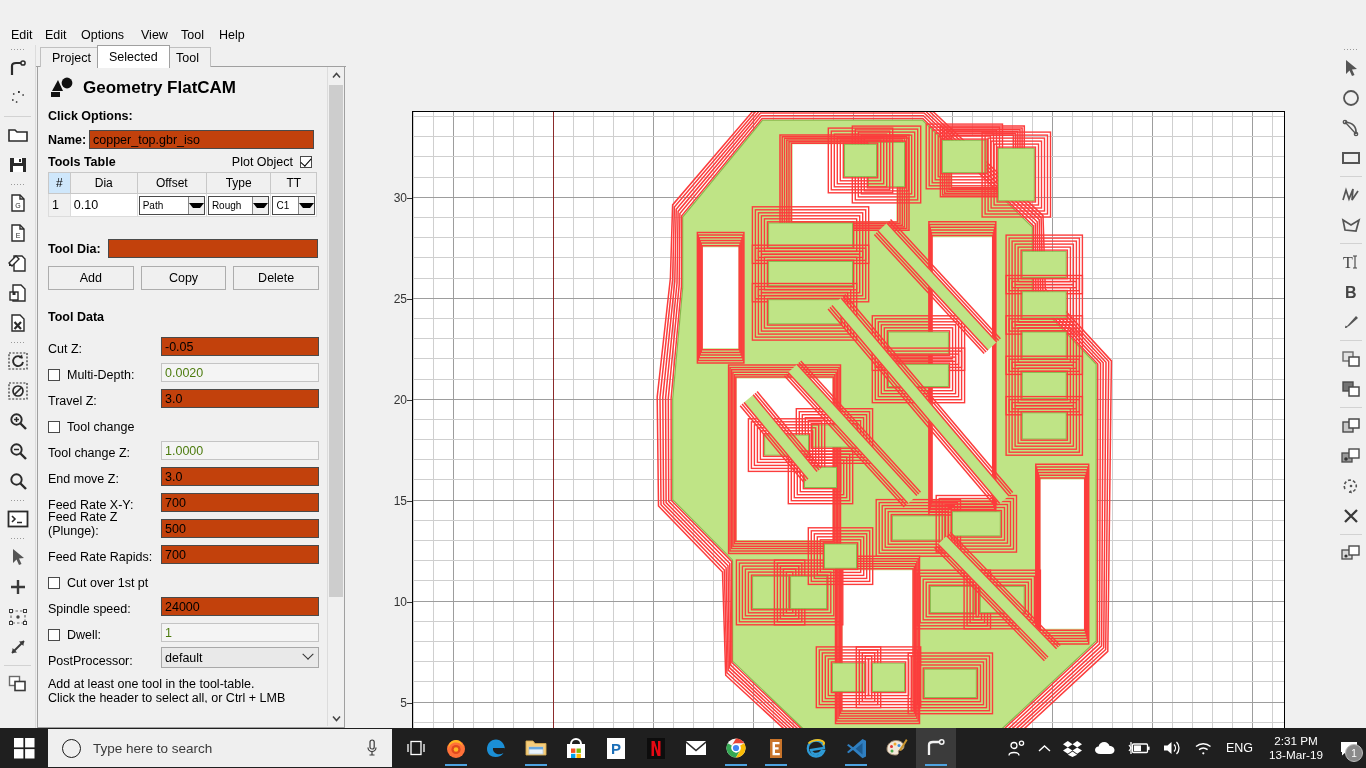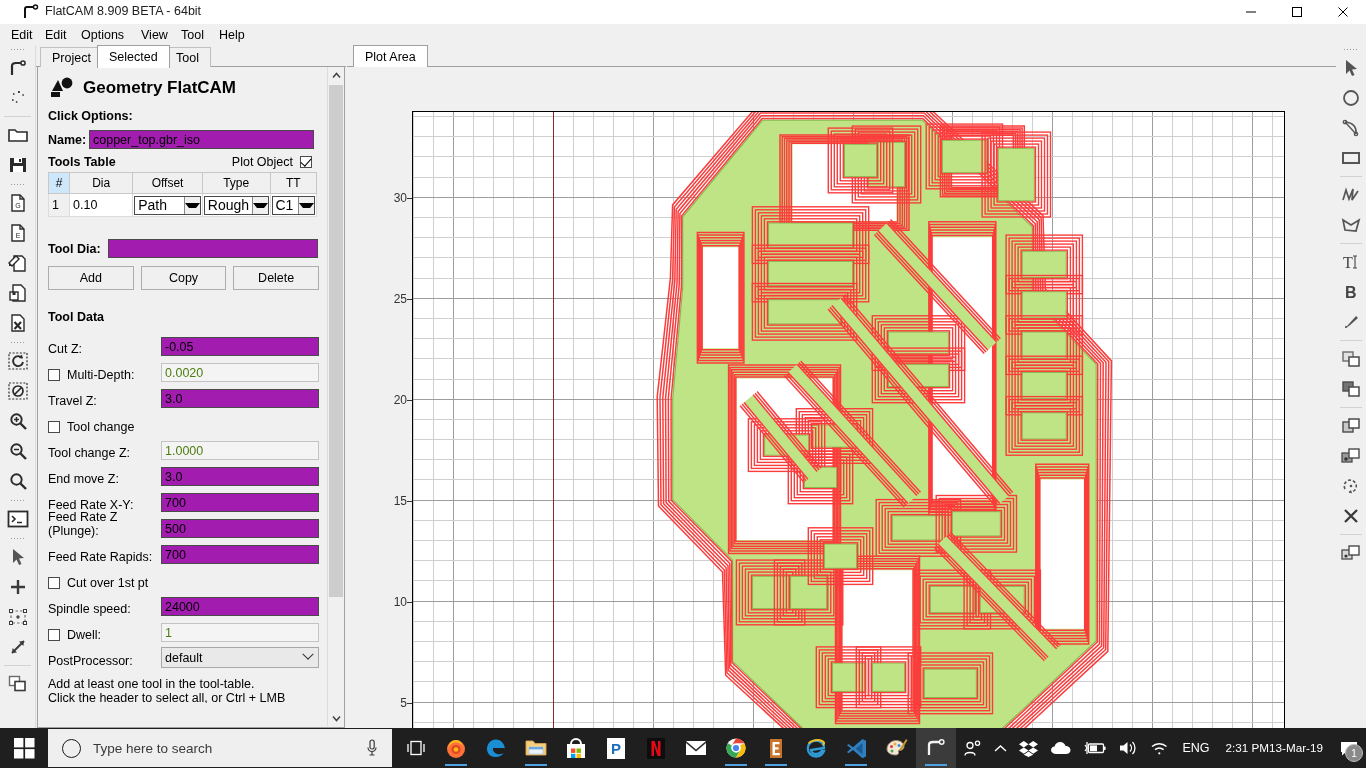--- a/index.html
+++ b/index.html
@@ -54,39 +54,39 @@
     box-sizing:border-box;}
 
   .objhead{display:flex;align-items:center;gap:9px;margin:2px 0 10px 2px;}
   .objhead .ttl{font-size:17px;font-weight:bold;color:#000;}
 
   .lbl{font-size:12.5px;color:#000;}
   .lbl.b{font-weight:bold;}
   .row{display:flex;align-items:center;margin-bottom:6px;}
   .sp{flex:1;}
 
-  input.txt{height:19px;border:1px solid #4a4a4a;background:#a21caf;font-size:12.5px;
+  input.txt{height:19px;border:1px solid #4a4a4a;background:#c2410c;font-size:12.5px;
     padding:0 3px;box-sizing:border-box;font-family:inherit;color:#000;outline:none;}
   input.txt.dis{border:1px solid #c4c4c4;background:#f4f4f4;color:#4d7c0f;}
   .cb{width:12px;height:12px;border:1px solid #4a4a4a;background:#fff;display:inline-block;
     margin-right:7px;box-sizing:border-box;flex:none;}
   .cb.on{position:relative;}
   .cb.on:after{content:"";position:absolute;left:2px;top:-1px;width:5px;height:9px;
     border:solid #000;border-width:0 1.6px 1.6px 0;transform:rotate(42deg);}
 
   
   .ttable{width:269px;border:1px solid #9a9a9a;border-collapse:collapse;background:#fff;
     margin:3px 0 0 0;}
   .ttable th{background:#f0f0f0;border:1px solid #c8c8c8;font-size:12px;font-weight:normal;
     height:20px;padding:0 3px;color:#000;}
   .ttable th.idx{background:#cfe7fb;width:18px;}
   .ttable td{border:1px solid #dcdcdc;height:22px;font-size:12.5px;padding:0 3px;color:#000;}
   .ttable td.idx{background:#f0f0f0;text-align:left;width:18px;}
   .combo{display:inline-flex;align-items:center;height:19px;border:1px solid #4a4a4a;
-    background:#fff;box-sizing:border-box;width:100%;font-size:14px;}
+    background:#fff;box-sizing:border-box;width:100%;font-size:10px;}
   .combo span{flex:1;padding-left:3px;white-space:nowrap;overflow:hidden;}
   .combo i{width:15px;height:17px;border-left:1px solid #888;background:#f0f0f0;
     display:flex;align-items:center;justify-content:center;}
   .caret{width:0;height:0;border-left:4px solid transparent;border-right:4px solid transparent;
     border-top:5px solid #000;}
   .caret2{width:7px;height:7px;border:solid #333;border-width:0 1.4px 1.4px 0;
     transform:rotate(45deg) translate(-2px,-2px);}
 
   .btnrow{display:flex;gap:7px;margin-top:8px;}
   .btn{flex:1;height:22px;border:1px solid #adadad;background:#f0f0f0;font-size:12.5px;
@@ -147,57 +147,33 @@
     border-radius:50%;flex:none;}
   .searchbox .ph{margin-left:12px;font-size:13.5px;color:#3a3a3a;}
   .searchbox .mic{position:absolute;right:14px;top:10px;}
   .tasks{position:absolute;left:396px;top:0;height:40px;display:flex;align-items:center;}
   .tkbtn{width:40px;height:40px;display:flex;align-items:center;justify-content:center;
     position:relative;}
   .tkbtn.act{background:#3b3b3b;}
   .tkbtn .ul{position:absolute;bottom:2px;left:9px;width:22px;height:2.5px;background:#4ea3e0;}
   .tray{position:absolute;right:0;top:0;height:40px;display:flex;align-items:center;}
   .tray .ti{height:40px;display:flex;align-items:center;justify-content:center;padding:0 6px;}
-  .clock{display:flex;flex-direction:row;align-items:center;justify-content:center;
+  .clock{display:flex;flex-direction:column;align-items:center;justify-content:center;
     color:#fff;font-size:11.7px;line-height:14px;padding:0 9px;height:40px;}
   .lang{color:#fff;font-size:12.5px;padding:0 7px;}
   .notif{position:relative;width:34px;height:40px;display:flex;align-items:center;justify-content:center;}
   .badge{position:absolute;right:3px;bottom:6px;width:16px;height:16px;border-radius:50%;
     background:#8a8a8a;color:#fff;font-size:10px;display:flex;align-items:center;
     justify-content:center;border:1px solid #bdbdbd;}
 </style>
 </head>
 <body>
 
 <div class="app">
 
-  <div class="titlebar">
-    <svg class="tb-icon" viewBox="0 0 18 18">
-      <path d="M3 15 L3 6 Q3 4 5 4 L11 4" stroke="#111" stroke-width="2" fill="none"></path>
-      <circle cx="13.5" cy="4" r="2" fill="none" stroke="#111" stroke-width="1.4"></circle>
-    </svg>
-    <div class="tb-title">FlatCAM 8.909 BETA - 64bit</div>
-    <div class="tb-btns">
-      <div class="tb-btn">
-        <svg width="12" height="12" viewBox="0 0 12 12">
-            <path d="M1 6 H11" stroke="#000" stroke-width="1"></path>
-          </svg>
-      </div>
-      <div class="tb-btn">
-        <svg width="12" height="12" viewBox="0 0 12 12">
-            <rect x="1.5" y="1.5" width="9" height="9" fill="none" stroke="#000" stroke-width="1"></rect>
-          </svg>
-      </div>
-      <div class="tb-btn close">
-        <svg width="12" height="12" viewBox="0 0 12 12">
-            <path d="M1.5 1.5 L10.5 10.5 M10.5 1.5 L1.5 10.5" stroke="#000" stroke-width="1"></path>
-          </svg>
-      </div>
-    </div>
-  </div>
 
   <div class="menubar">
     <div class="menu-item" style="left:5px">Edit</div>
     <div class="menu-item" style="left:39px">Edit</div>
     <div class="menu-item" style="left:75px">Options</div>
     <div class="menu-item" style="left:135px">View</div>
     <div class="menu-item" style="left:175px">Tool</div>
     <div class="menu-item" style="left:213px">Help</div>
   </div>
 
@@ -650,24 +626,20 @@
         <div class="ar" style="position:absolute;bottom:0;width:16px">
           <svg width="9" height="7" viewBox="0 0 9 7">
               <path d="M1 1.5 L4.5 5.5 L8 1.5" fill="none" stroke="#444" stroke-width="1.5"></path>
             </svg>
         </div>
       </div>
     </div>
   </div>
 
   <div class="plotwrap">
-    <div class="ptabstrip">
-      <div class="ptabline"></div>
-      <div class="ptab">Plot Area</div>
-    </div>
     <div class="canvas">
       <div class="axes-outer" id="ticklayer">
           <div class="ytick" style="top: 591.5px;">5</div>
           <div class="ytickmark" style="top: 591.5px;"></div>
           <div class="ytick" style="top: 490.5px;">10</div>
           <div class="ytickmark" style="top: 490.5px;"></div>
           <div class="ytick" style="top: 389.6px;">15</div>
           <div class="ytickmark" style="top: 389.6px;"></div>
           <div class="ytick" style="top: 288.7px;">20</div>
           <div class="ytickmark" style="top: 288.7px;"></div>

